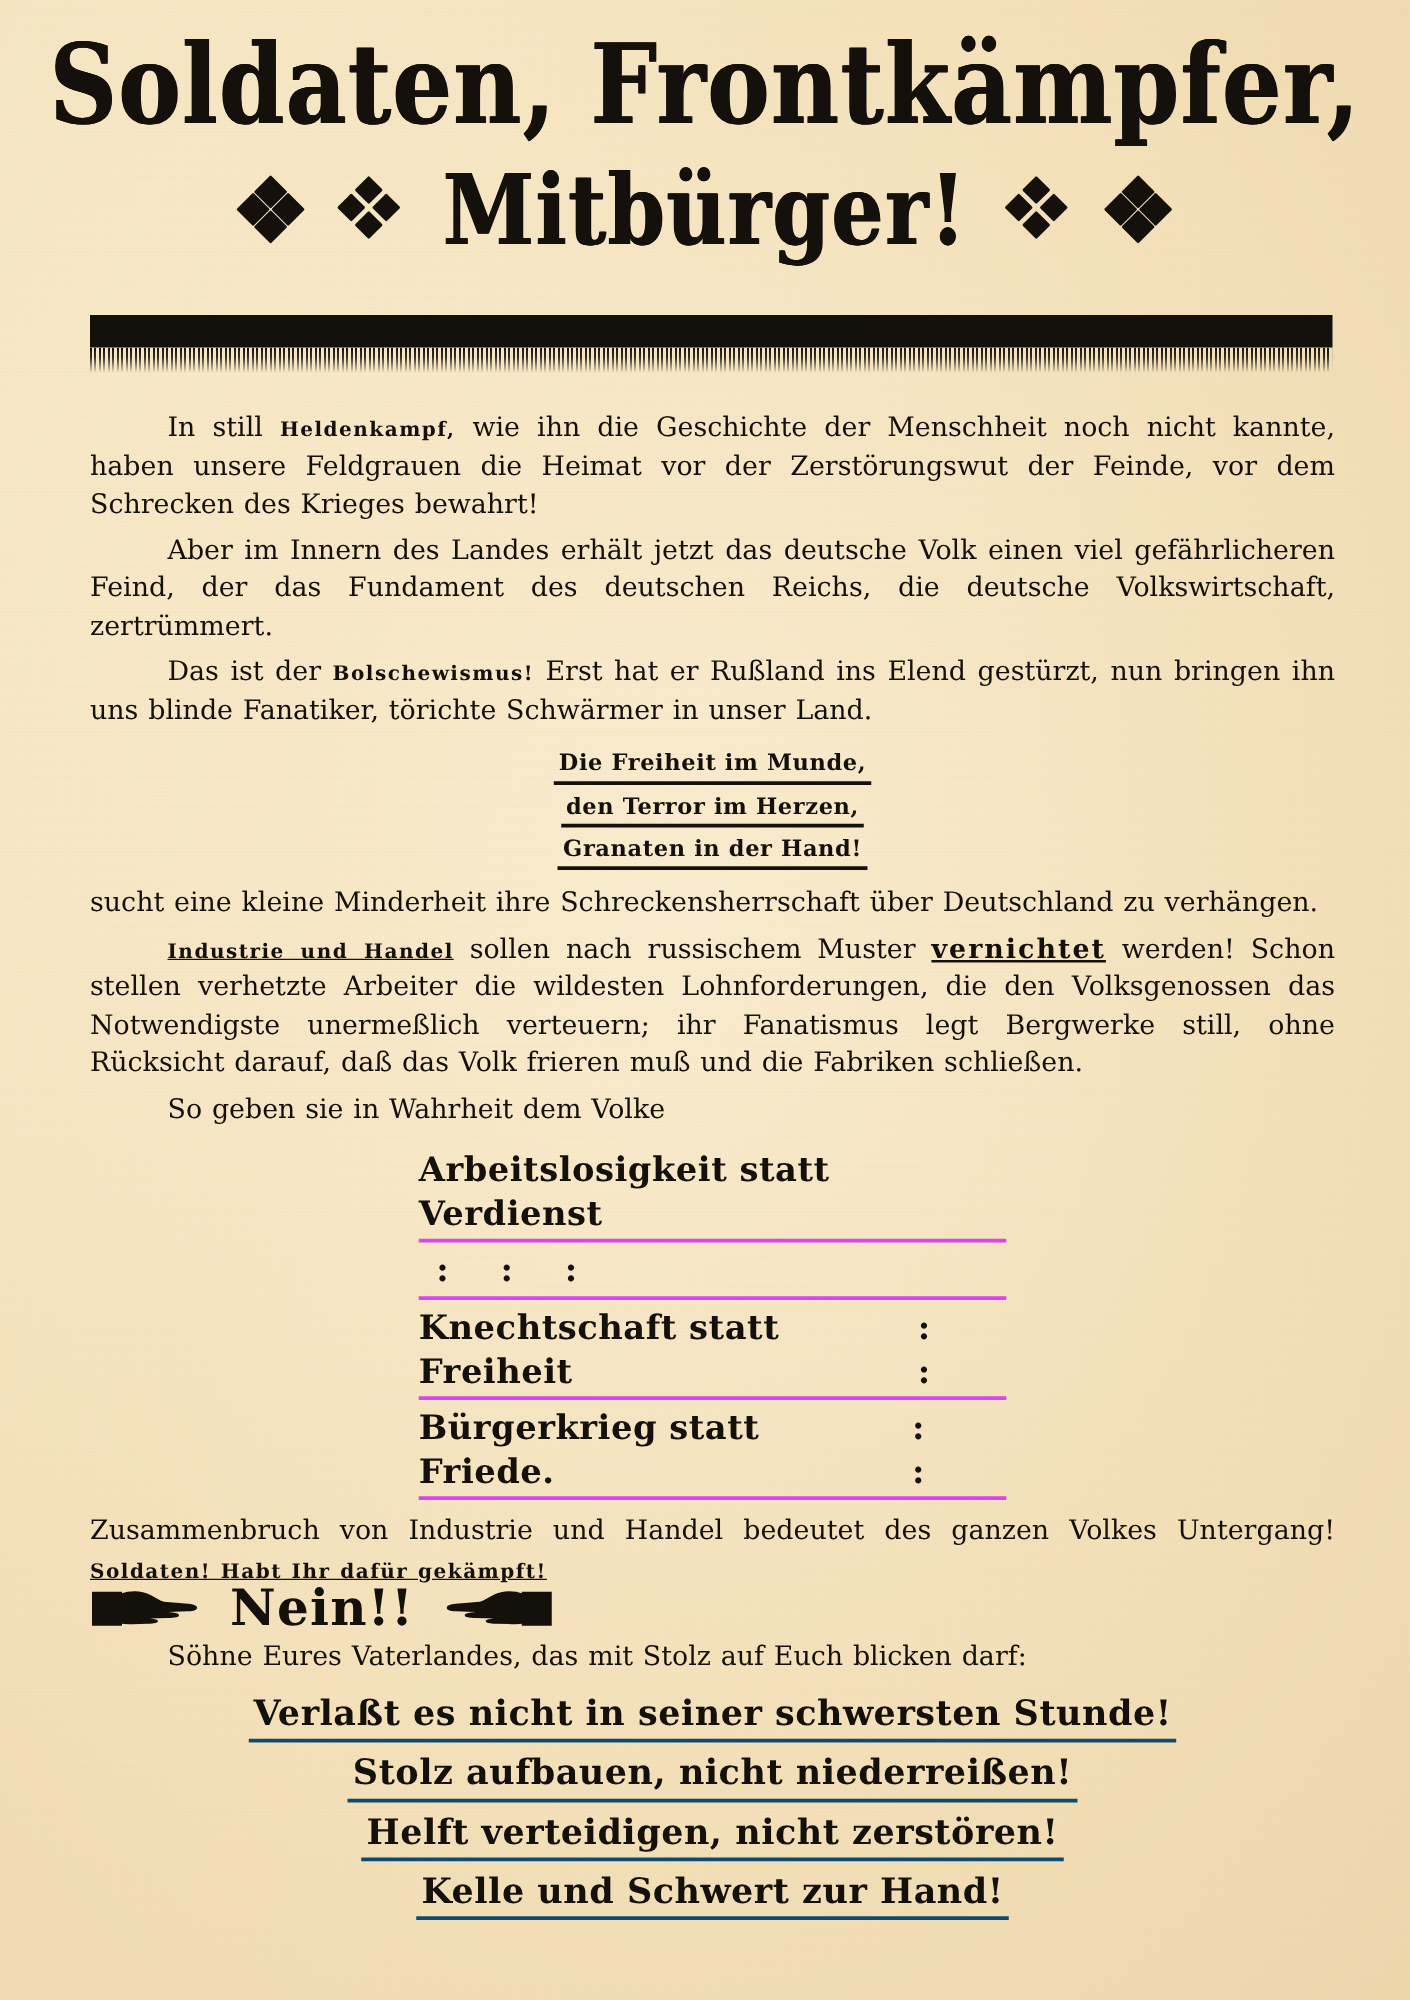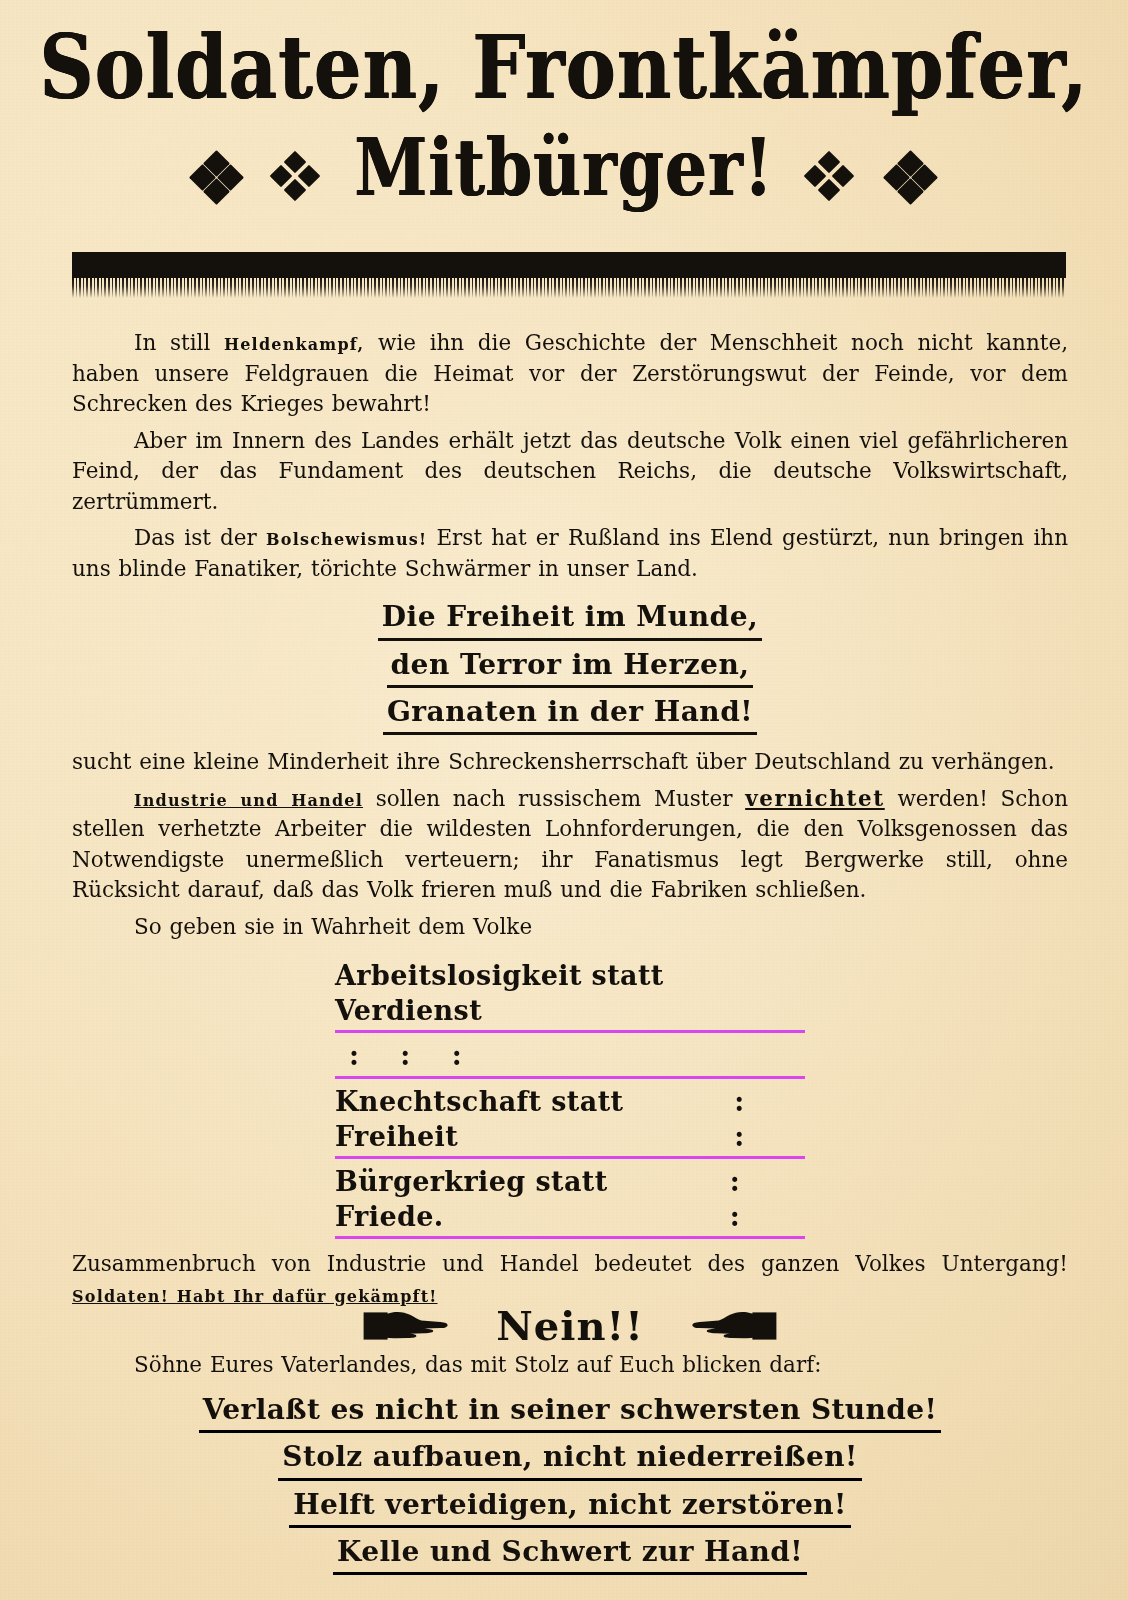--- a/index.html
+++ b/index.html
@@ -35,21 +35,21 @@
     text-align:center;
     font-size:75px;
     line-height:1.0;
     font-weight:bold;
     letter-spacing:1px;
     transform:scaleY(1.18) scaleX(1.0);
     transform-origin:center top;
     text-shadow:0.5px 0 0 #14100c, -0.4px 0 0 #14100c;
   }
   .t-row2{
-    display:flex;align-items:flex-end;justify-content:center;
+    display:flex;align-items:center;justify-content:center;
     gap:34px;
     margin-top:36px;
   }
   .t-line2{
     font-size:66px;line-height:1.0;font-weight:bold;letter-spacing:1px;
     transform:scaleY(1.18);transform-origin:center;
     text-shadow:0.5px 0 0 #14100c, -0.4px 0 0 #14100c;
     white-space:nowrap;
   }
   .orn{
@@ -93,21 +93,21 @@
     word-spacing:1px;
   }
   p.para.noind{text-indent:0;}
   .spaced{letter-spacing:1.6px;font-weight:bold;text-decoration:underline;}
   .big{font-size:16px;font-weight:bold;letter-spacing:1.2px;}
 
   
   .slogans{margin:14px 0 12px 0;}
   .slogan{
     text-align:center;
-    font-size:28px;
+    font-size:18px;
     font-weight:bold;
     line-height:1.30;
     letter-spacing:0.5px;
     margin:0 auto;
     width:max-content;
     max-width:100%;
     border-bottom:3px solid #14100c;
     padding:1px 4px 2px 4px;
   }
   .slogan + .slogan{margin-top:5px;}
@@ -119,28 +119,28 @@
     width:470px;margin:0 auto;
     border-bottom:3px solid #d946ef;
     padding:1px 0 2px 0;
     display:flex;justify-content:space-between;
   }
   .slogan2 + .slogan2{margin-top:5px;}
   .slogan2 .dots{letter-spacing:16px;margin-left:14px;}
 
   .slogan3{
     text-align:center;font-size:28px;font-weight:bold;line-height:1.3;
-    width:max-content;margin:0 auto;border-bottom:3px solid #000000;
+    width:max-content;margin:0 auto;border-bottom:3px solid #0c4a6e;
     padding:1px 4px 2px 4px;letter-spacing:.4px;
   }
   .slogan3 + .slogan3{margin-top:5px;}
 
   
   .nein-row{
-    display:flex;align-items:center;justify-content:center;gap:38px;
+    display:flex;align-items:center;gap:16px;
     margin:-4px 0 2px 0;
   }
   .nein{font-size:40px;font-weight:bold;letter-spacing:1px;line-height:1;}
   .hand{width:96px;height:40px;flex:0 0 auto;}
   .hand svg{display:block;width:100%;height:100%;}
   .hand.flip{transform:scaleX(-1);}
 </style>
 </head>
 <body>
 

